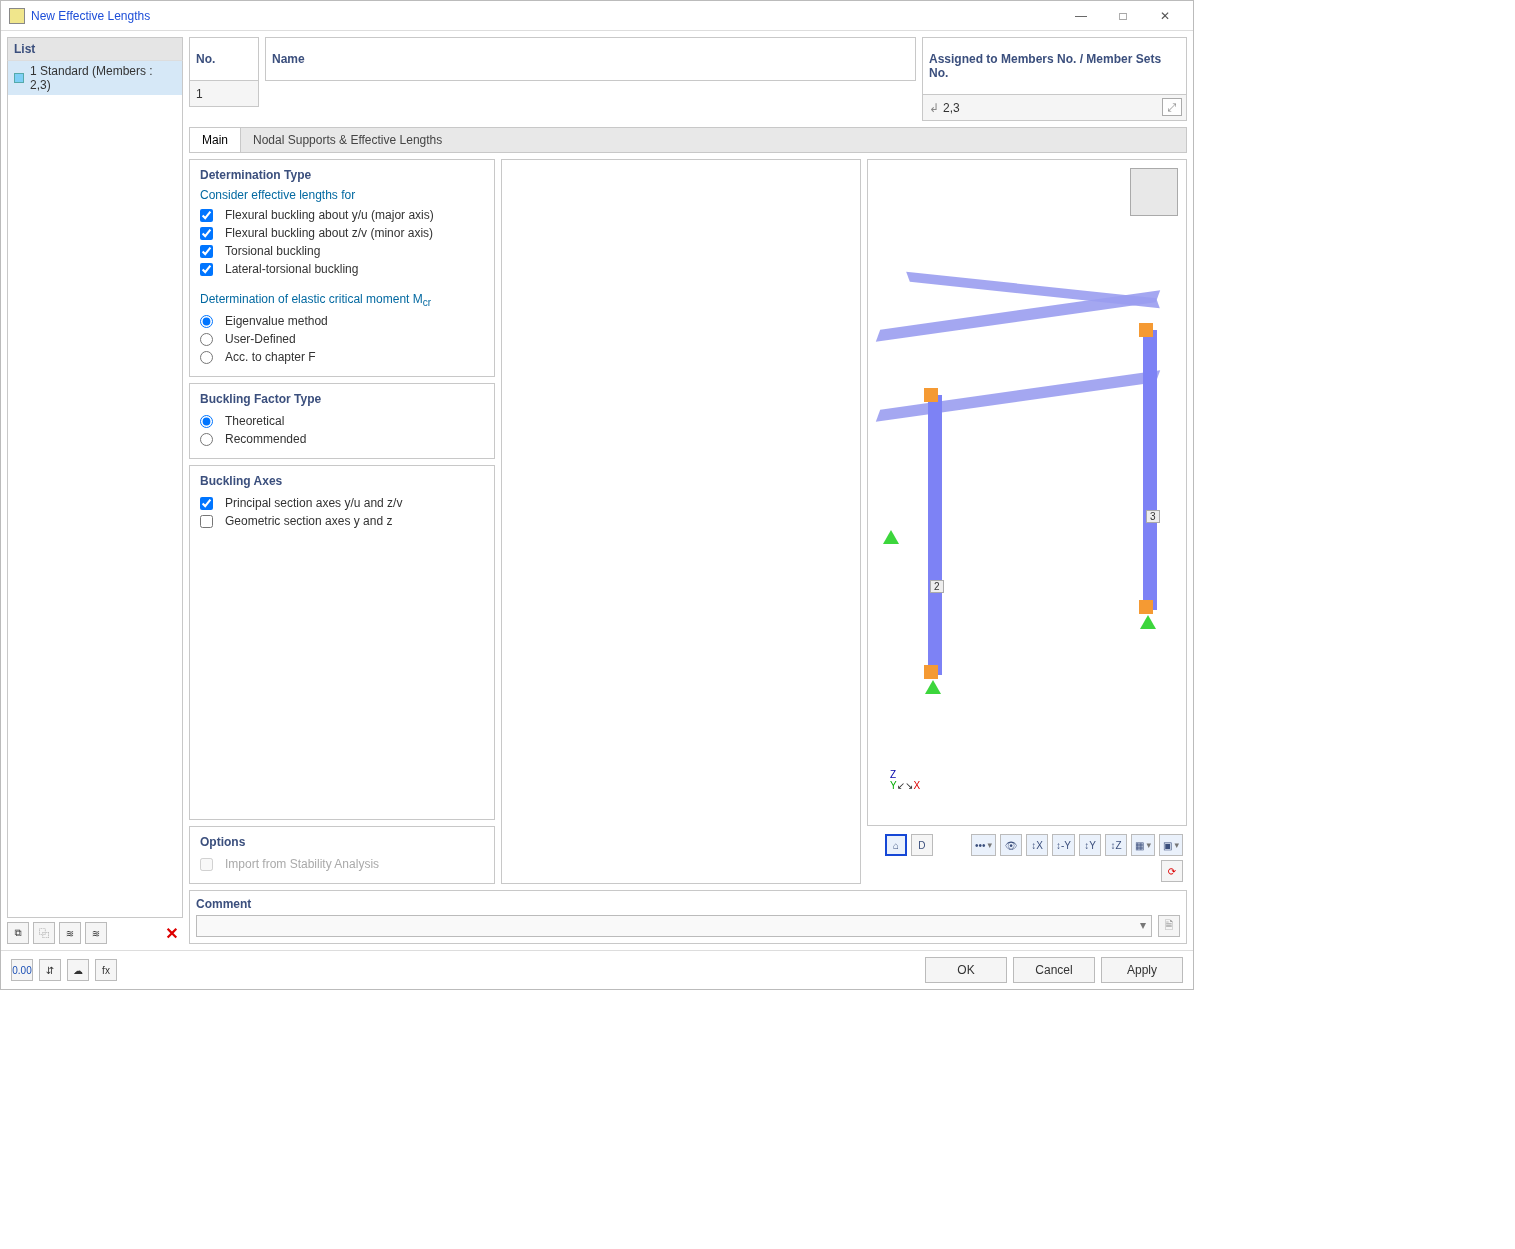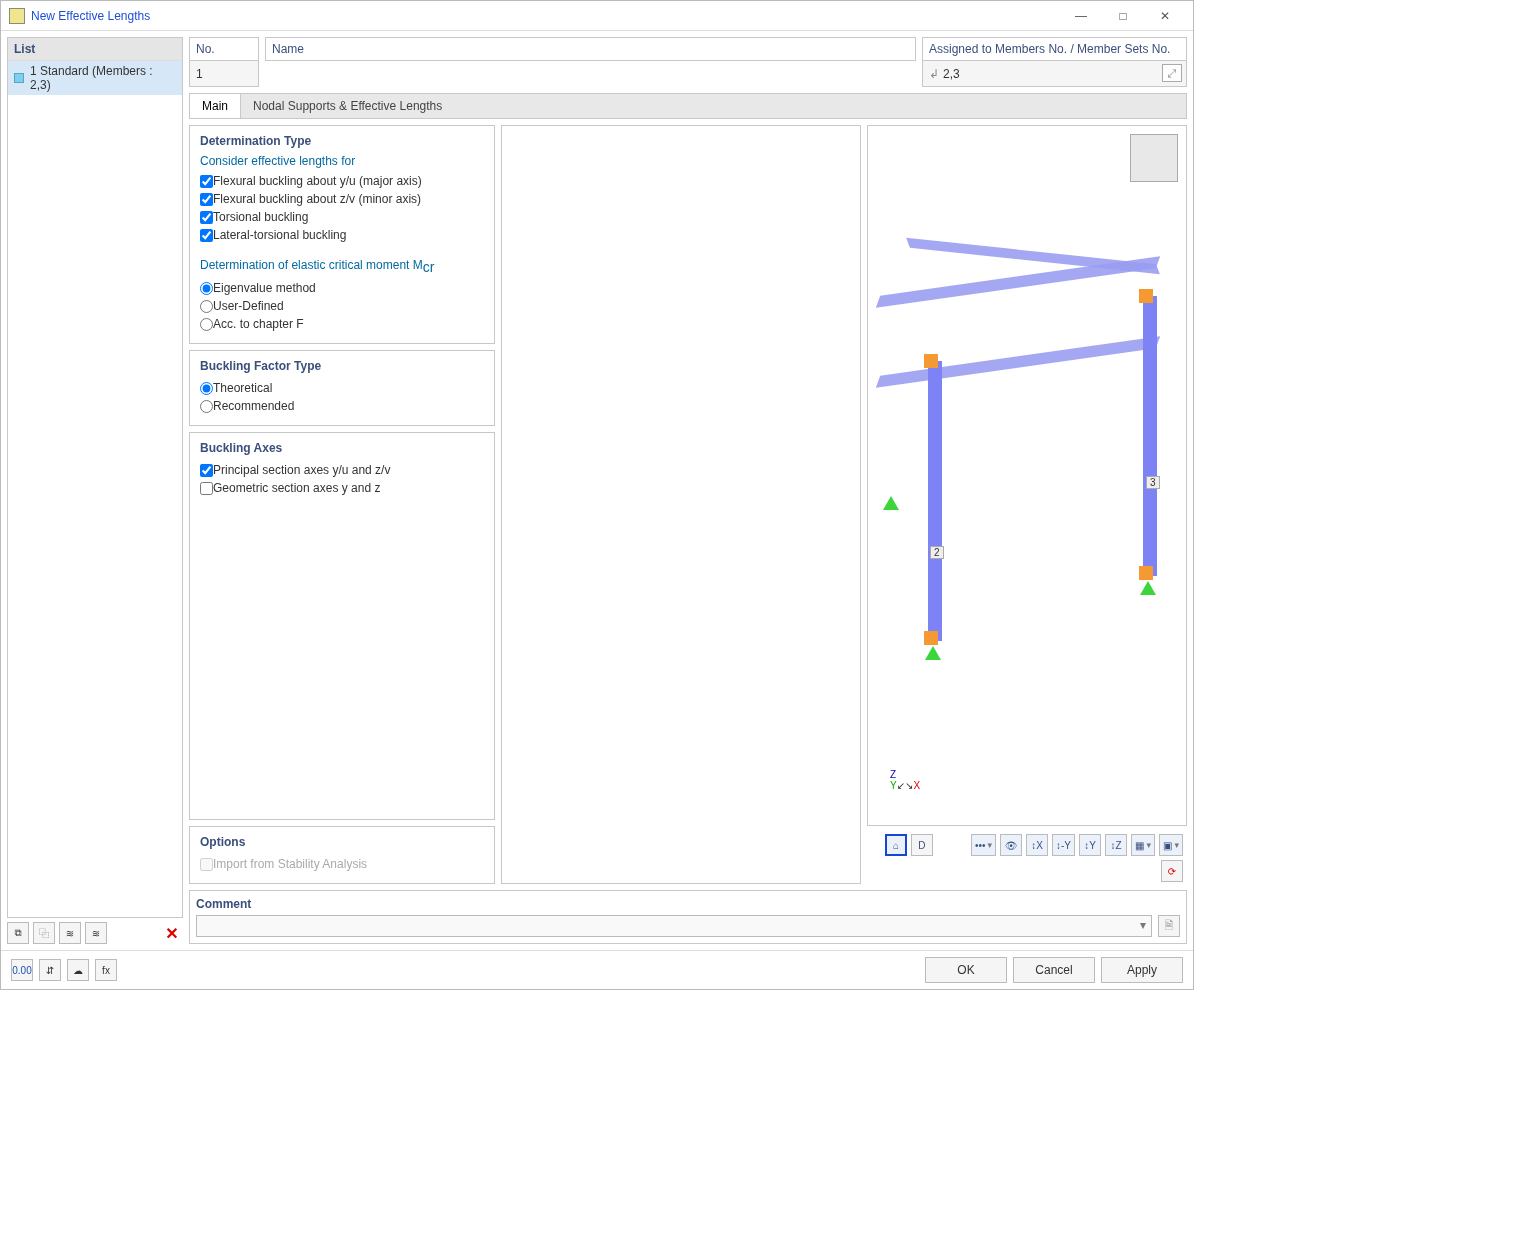--- a/index.html
+++ b/index.html
@@ -18,45 +18,45 @@
   .list-item { display:flex; align-items:center; gap:6px; padding:3px 6px; }
   .list-item.selected { background:#d6e8f7; }
   .sq { width:10px; height:10px; background:#7ecff5; border:1px solid #5aa; }
   .left-toolbar { display:flex; gap:4px; padding-top:4px; align-items:center; }
   .tbtn { width:22px; height:22px; border:1px solid #bbb; background:#f5f5f5; display:flex; align-items:center; justify-content:center; font-size:10px; }
   .tbtn.red { color:#d00; font-weight:bold; border:none; background:transparent; font-size:16px; margin-left:auto; }
 
   .mid { flex: 1; display:flex; flex-direction:column; gap:6px; }
   .toprow { display:flex; gap:6px; }
   .field { display:flex; flex-direction:column; }
-  .field-label { font-weight:400; color:#3b4f7d; padding:4px 6px; border:1px solid #c8c8c8; background:#fff; }
+  .field-label { font-weight:700; color:#3b4f7d; padding:14px 6px; border:1px solid #c8c8c8; background:#fff; }
   .field-input { border:1px solid #c8c8c8; border-top:none; padding:4px 6px; background:#f5f5f5; height:26px; display:flex; align-items:center; }
   .no-col { width: 70px; }
   .name-col { flex:1; }
   .name-col .field-input { position:relative; padding-right:30px; }
   .edit-icon { position:absolute; right:4px; top:3px; width:20px; height:18px; border:1px solid #aaa; background:#fefefe; display:flex; align-items:center; justify-content:center; color:#3b6ab5; font-size:11px; }
   .right-top { width: 265px; }
   .right-top .field-input { position:relative; padding-right:30px; }
   .pick-icon { position:absolute; right:4px; top:3px; width:20px; height:18px; border:1px solid #aaa; background:#fefefe; display:flex; align-items:center; justify-content:center; color:#888; font-size:11px; }
 
   .tabs { display:flex; border:1px solid #c8c8c8; background:#e8e8e8; }
   .tab { padding:5px 12px; color:#444; cursor:default; }
   .tab.active { background:#fff; border-right:1px solid #c8c8c8; color:#000; }
 
   .content-row { flex:1; display:flex; gap:6px; }
   .col-a { width: 306px; display:flex; flex-direction:column; gap:6px; }
   .col-b { flex:1; border:1px solid #c8c8c8; background:#fff; }
   .group { border:1px solid #c8c8c8; background:#fff; padding:8px 10px 10px 10px; }
   .group.flexgrow { flex:1; }
   .group-title { font-weight:600; color:#3b4f7d; margin-bottom:6px; }
   .subhead { color:#0369a1; margin:4px 0 4px 0; }
-  .chk, .rad { display:flex; align-items:center; gap:0; padding:2px 0; }
+  .chk, .rad { display:flex; align-items:center; gap:12px; padding:2px 0; }
   .chk input, .rad input { margin:0; }
   .chk.disabled, .chk.disabled label { color:#aaa; }
-  .mcr { font-size:14px; vertical-align: sub; }
+  .mcr { font-size:10px; vertical-align: sub; }
 
   .comment-row { display:flex; gap:6px; align-items:flex-end; }
   .comment-box { flex:1; border:1px solid #c8c8c8; padding:6px; }
   .comment-title { font-weight:600; color:#3b4f7d; margin-bottom:4px; }
   .comment-input-wrap { display:flex; gap:6px; align-items:center; }
   .combo { flex:1; height:22px; border:1px solid #bbb; background:#f9f9f9; position:relative; }
   .combo::after { content:"▾"; position:absolute; right:5px; top:2px; color:#777; font-size:12px; }
   .small-btn { width:22px; height:22px; border:1px solid #bbb; background:#f5f5f5; display:flex; align-items:center; justify-content:center; color:#888; font-size:11px; }
 
   .viewport { width: 320px; display:flex; flex-direction:column; gap:6px; }

